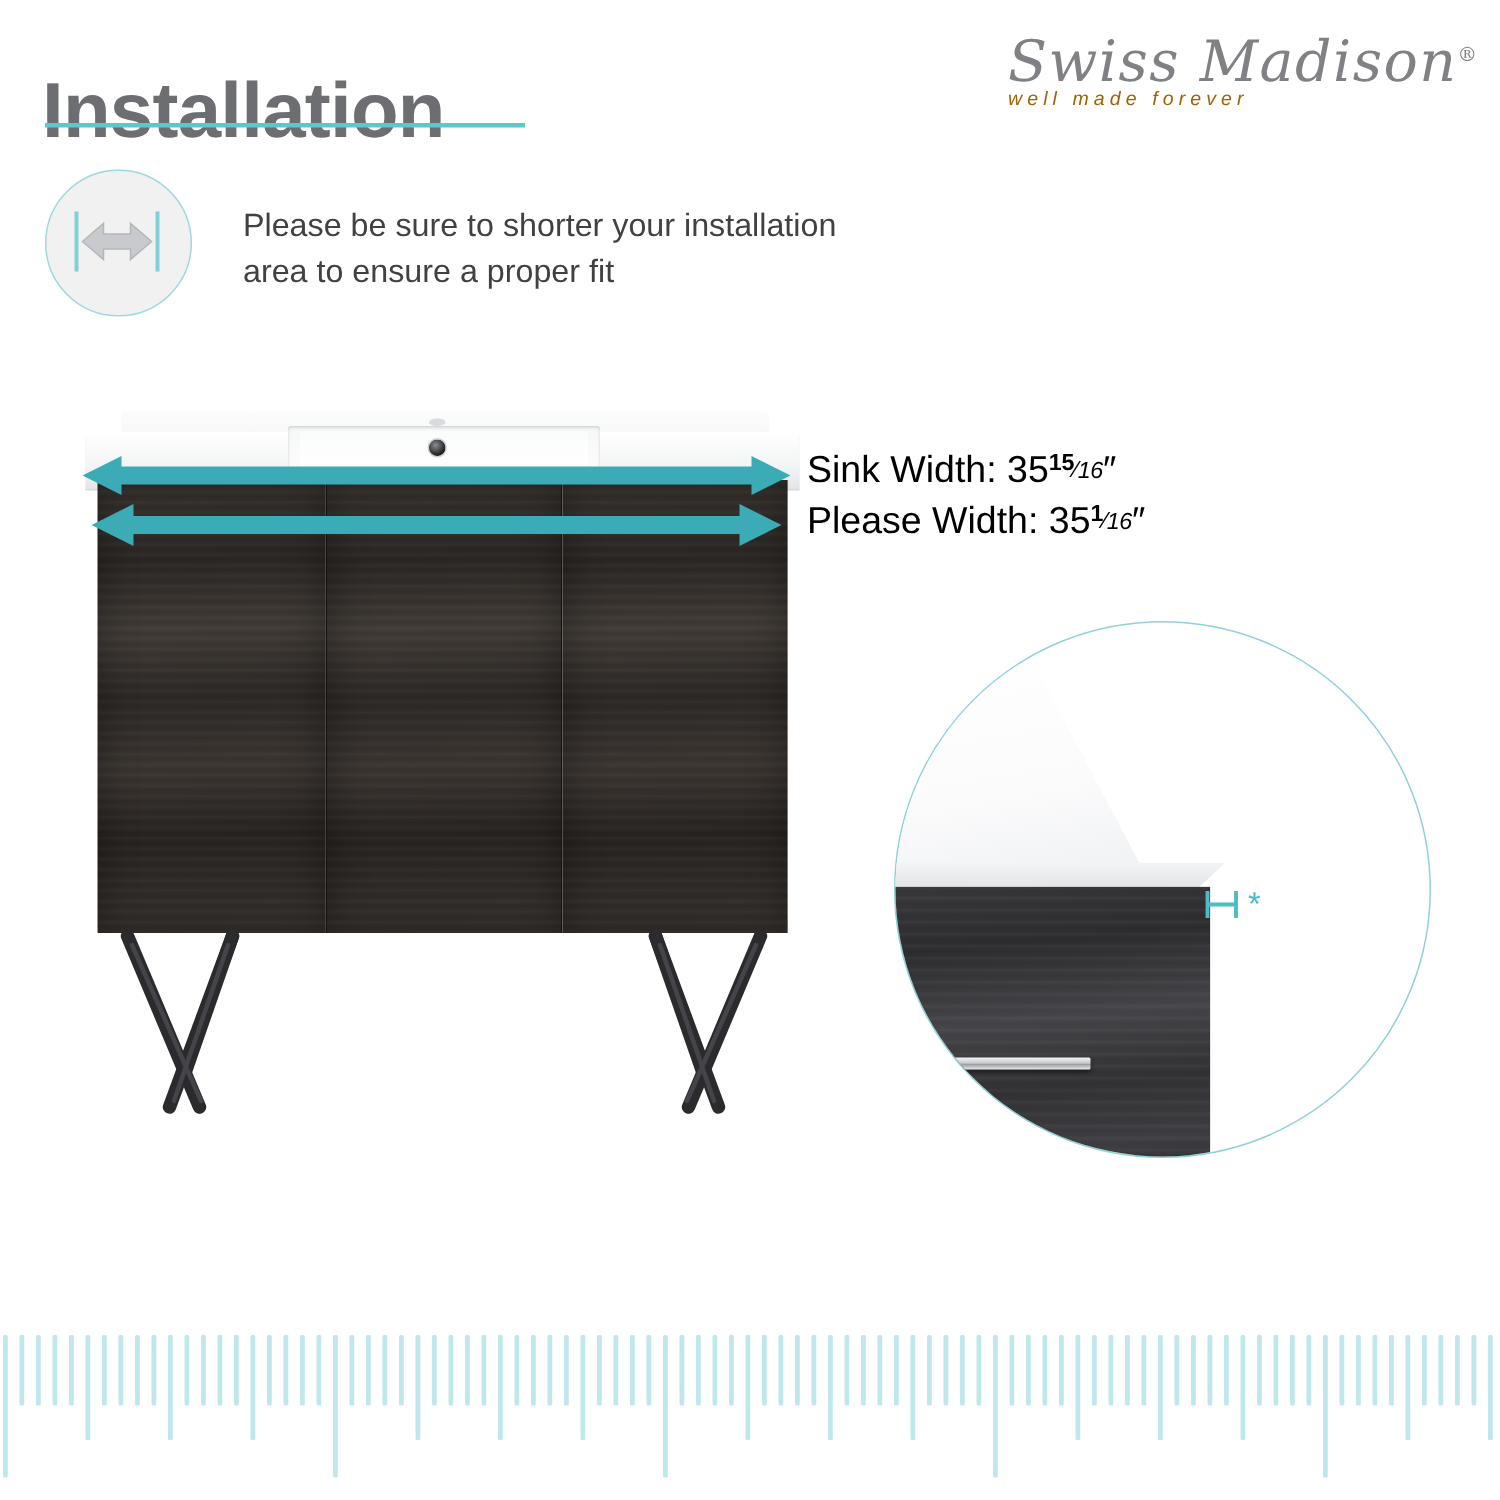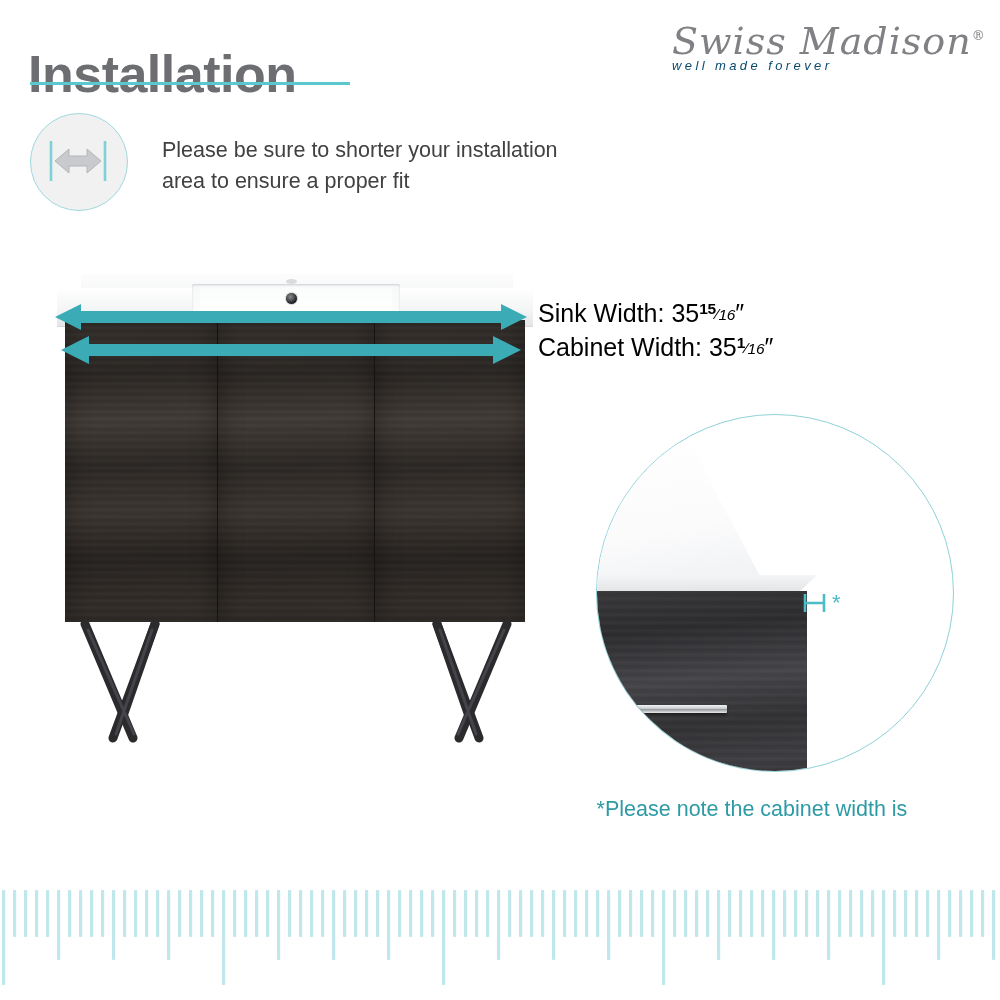--- a/index.html
+++ b/index.html
@@ -59,21 +59,21 @@
   }
   #logo-reg {
     font-size: 13px;
     vertical-align: super;
     font-style: normal;
   }
   #logo-tagline {
     font-family: "Liberation Sans", sans-serif;
     font-style: italic;
     font-size: 13px;
-    color: #0c4a6e;
+    color: #a16207;
     letter-spacing: 3.4px;
     margin-top: -4px;
     padding-right: 4px;
   }
 
   
   #measure-icon {
     position: absolute;
     left: 30px;
     top: 113px;
@@ -396,42 +396,41 @@
       </svg>
     </div>
   </div>
 
   <div id="dim-labels">
     <div>
       <span>Sink Width:</span>
       <span>35</span><span class="frac"><sup>15</sup>⁄<sub>16</sub></span><span>″</span>
     </div>
     <div>
-      <span>Cabinet Width:</span>
+      <span>Please Width:</span>
       <span>35</span><span class="frac"><sup>1</sup>⁄<sub>16</sub></span><span>″</span>
     </div>
   </div>
 
   <div id="detail-circle">
     <div class="detail-counter"></div>
     <div class="detail-counter-lip"></div>
     <div class="detail-wood"></div>
     <div class="detail-handle"></div>
     <div id="detail-marker">
       <svg width="54" height="24" viewBox="0 0 54 24">
         <line x1="3" y1="3" x2="3" y2="21" stroke="#4cbcc6" stroke-width="2.6"></line>
         <line x1="3" y1="12" x2="22" y2="12" stroke="#4cbcc6" stroke-width="2.6"></line>
         <line x1="22" y1="3" x2="22" y2="21" stroke="#4cbcc6" stroke-width="2.6"></line>
         <text x="30" y="19" font-family="Liberation Sans, sans-serif" font-size="22" fill="#4cbcc6">*</text>
       </svg>
     </div>
   </div>
 
   <div id="footnote">
-    <div>*Please note the cabinet width is</div>
   </div>
 
   <div id="ruler">
     <svg id="ruler-svg" width="1000" height="120" viewBox="0 0 1000 120">
         <rect x="2" y="10" width="3.2" height="95" fill="#bfe7ec" rx="1"></rect>
         <rect x="13" y="10" width="3.2" height="47" fill="#bfe7ec" rx="1"></rect>
         <rect x="24" y="10" width="3.2" height="47" fill="#bfe7ec" rx="1"></rect>
         <rect x="35" y="10" width="3.2" height="47" fill="#bfe7ec" rx="1"></rect>
         <rect x="46" y="10" width="3.2" height="47" fill="#bfe7ec" rx="1"></rect>
         <rect x="57" y="10" width="3.2" height="70" fill="#bfe7ec" rx="1"></rect>

